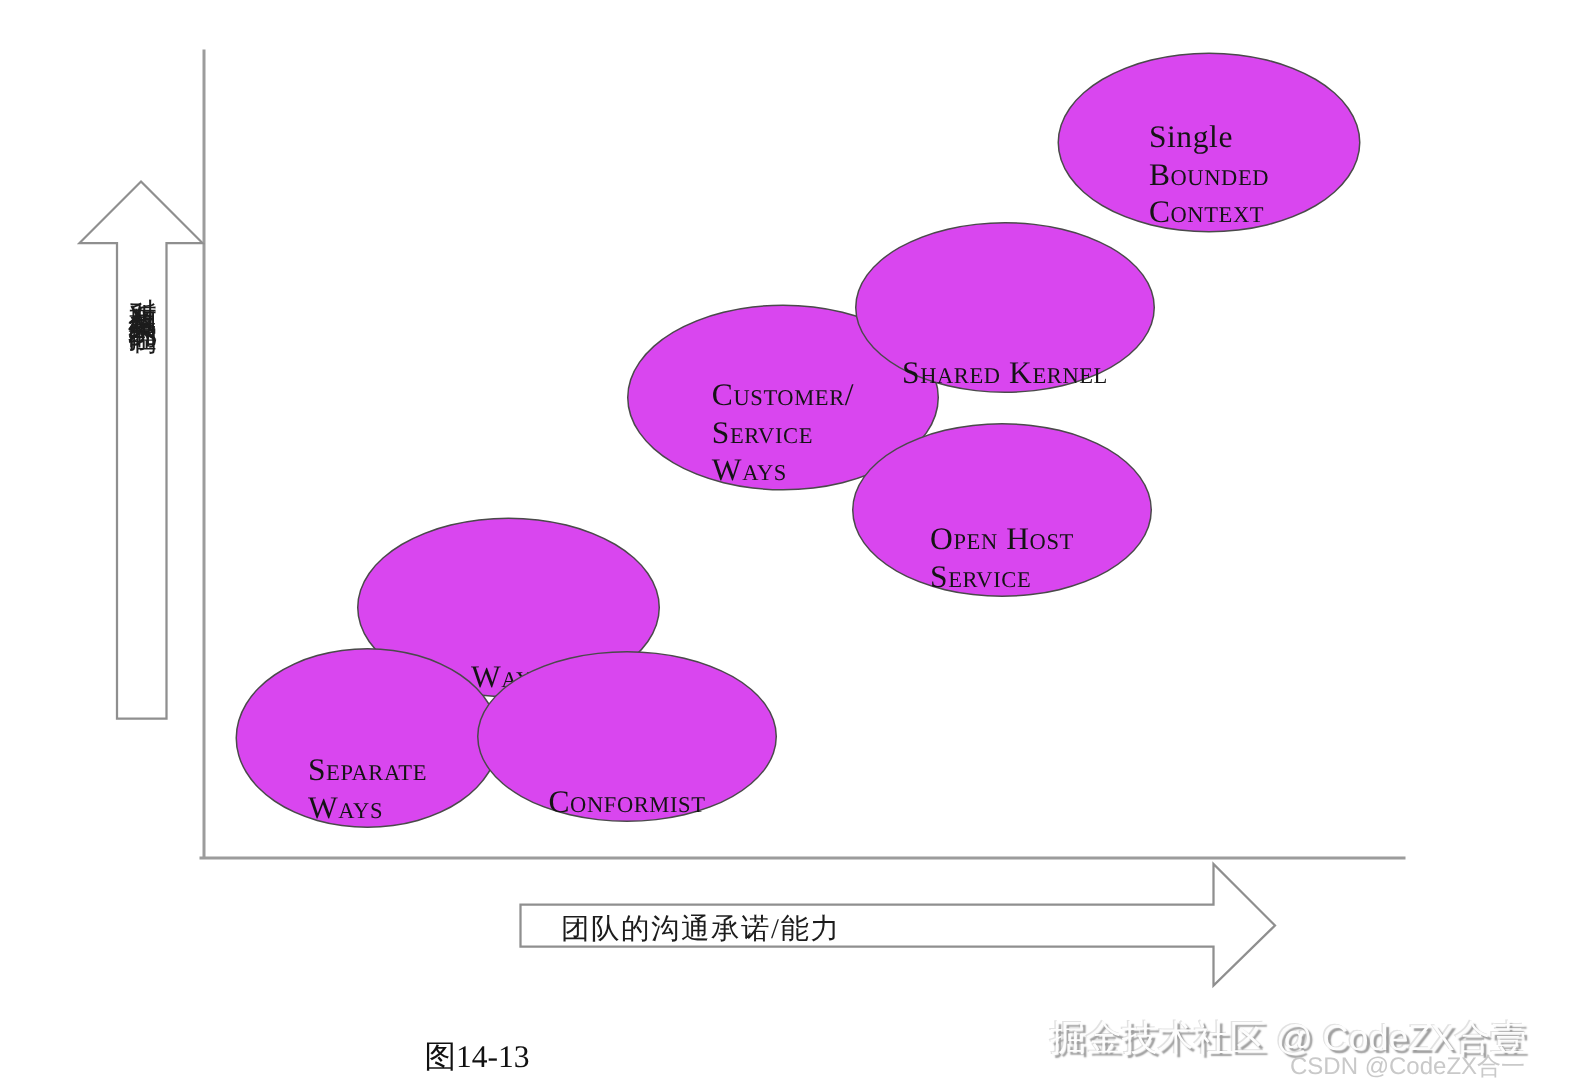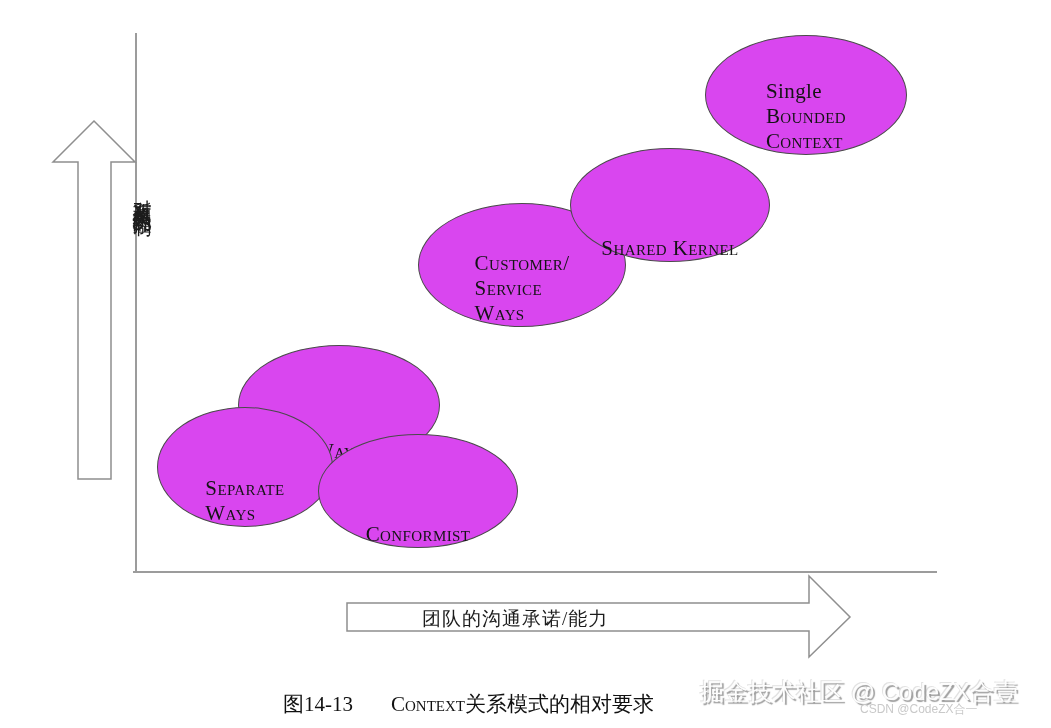--- a/index.html
+++ b/index.html
@@ -35,21 +35,20 @@
     letter-spacing: 0.4px;
     text-align: left;
     color: #141414;
   }
   .ellipse .label .line.no-sc { font-variant: normal; }
   .axis-label {
     position: absolute;
     color: #1c1c1c;
     font-size: 19px;
     z-index: 1;
-    margin-left: 48px;
   }
   #y-axis-label {
     left: 83px;
     top: 184px;
     writing-mode: vertical-rl;
     text-orientation: upright;
     letter-spacing: 2px;
     line-height: 22px;
   }
   #x-axis-label {
@@ -78,21 +77,21 @@
     color: #fdfdfd;
     text-shadow: 2px 2px 1px #9c9c9c, -1px -1px 0 #e2e2e2;
     white-space: nowrap;
     z-index: 3;
   }
   #watermark-2 {
     position: absolute;
     left: 860px;
     top: 701px;
     font-family: "Liberation Sans", "DejaVu Sans", sans-serif;
-    font-size: 12px;
+    font-size: 16px;
     color: #c9c9c9;
     text-shadow: 1px 1px 0 #ffffff;
     white-space: nowrap;
     z-index: 3;
   }
 </style>
 </head>
 <body>
 
 <div id="stage">
@@ -106,21 +105,21 @@
 
   <div id="y-axis-label" class="axis-label">对所有相关系统的控制</div>
   <div id="x-axis-label" class="axis-label">团队的沟通承诺/能力</div>
 
   <div class="ellipse" style="left:238px;top:345px;width:202px;height:120px;z-index:1">
     <div class="label">
       <div class="line">Ways</div>
     </div>
   </div>
 
-  <div class="ellipse" style="left:157px;top:407px;width:176px;height:120px;z-index:2">
+  <div class="ellipse" style="left:157px;top:432px;width:176px;height:120px;z-index:2">
     <div class="label">
       <div class="line">Separate</div>
       <div class="line">Ways</div>
     </div>
   </div>
 
   <div class="ellipse" style="left:318px;top:434px;width:200px;height:114px;z-index:3">
     <div class="label">
       <div class="line">Conformist</div>
     </div>
@@ -133,30 +132,35 @@
       <div class="line">Ways</div>
     </div>
   </div>
 
   <div class="ellipse" style="left:570px;top:148px;width:200px;height:114px;z-index:2">
     <div class="label">
       <div class="line">Shared Kernel</div>
     </div>
   </div>
 
+  <div class="ellipse" style="left:568px;top:282px;width:200px;height:116px;z-index:2">
+    <div class="label">
+      <div class="line">Open Host</div>
+      <div class="line">Service</div>
+    </div>
+  </div>
 
   <div class="ellipse" style="left:705px;top:35px;width:202px;height:120px;z-index:2">
     <div class="label">
       <div class="line no-sc">Single</div>
       <div class="line">Bounded</div>
       <div class="line">Context</div>
     </div>
   </div>
 
   <div id="caption">
     <span>图14-13</span>
-    <span><span class="en">Context</span><span>关系模式的相对要求</span></span>
   </div>
 
   <div id="watermark-1">掘金技术社区 @ CodeZX合壹</div>
   <div id="watermark-2">CSDN @CodeZX合一</div>
 
 </div>
 
 </body></html>

